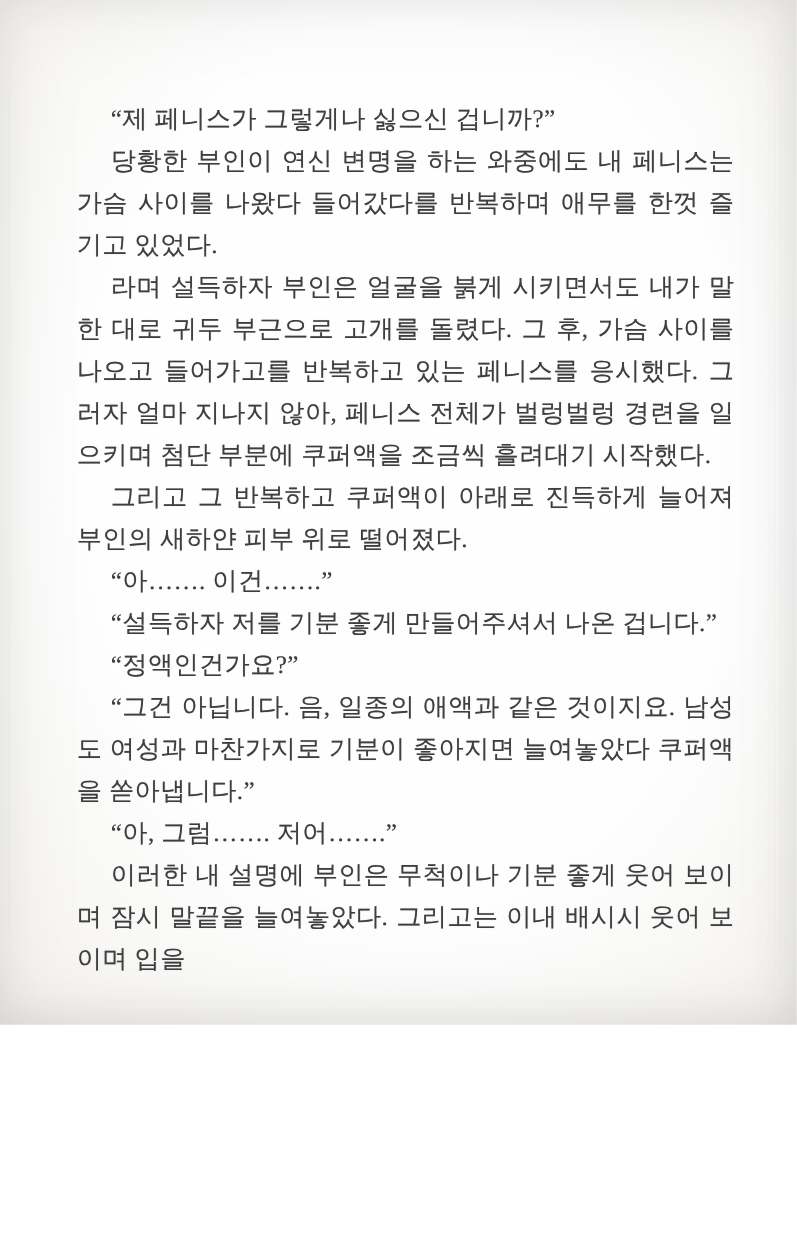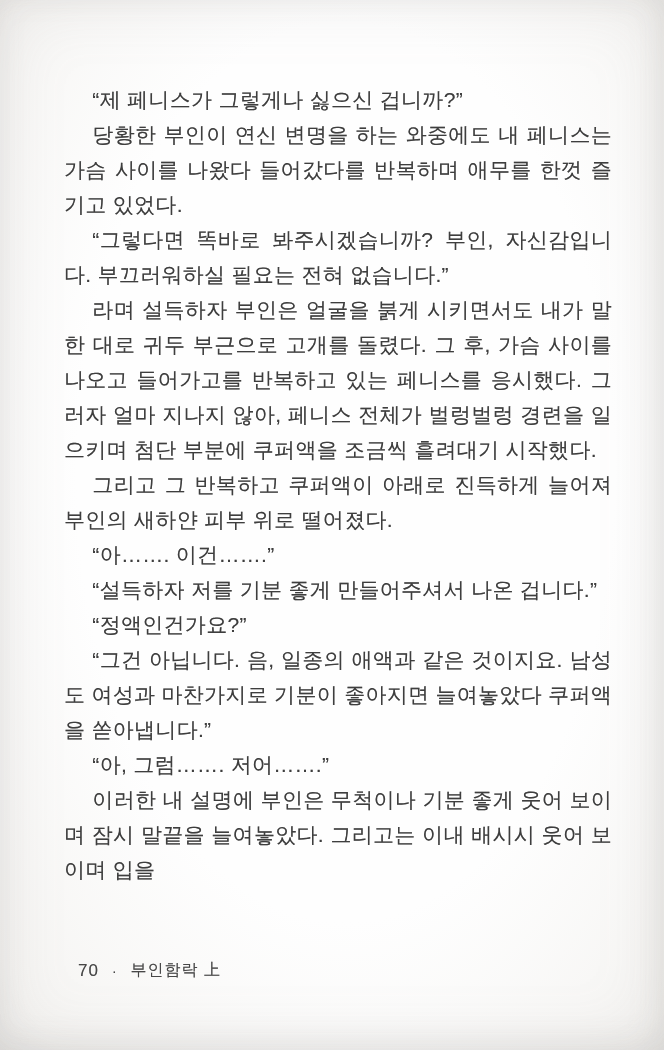--- a/index.html
+++ b/index.html
@@ -3,29 +3,29 @@
   <meta charset="utf-8">
   <style>
     html, body {
       margin: 0;
       padding: 0;
       background: #ffffff;
     }
     .page {
       position: relative;
       width: 664px;
-      height: 1050px;
+      height: 854px;
       overflow: hidden;
       background:
         radial-gradient(ellipse at 52% 45%, #fefefe 55%, #f5f4f2 92%, #efeeec 100%);
       box-shadow:
         inset 0 0 70px rgba(140, 138, 132, 0.14),
         inset 0 -10px 30px rgba(120, 118, 112, 0.08),
         inset -12px 0 30px rgba(130, 128, 122, 0.06);
-      font-family: Liberation Sans, sans-serif;
+      font-family: Liberation Serif, serif;
       color: #3e3e3e;
     }
     .text-block {
       position: absolute;
       left: 64px;
       top: 82px;
       width: 548px;
       font-size: 21px;
       line-height: 35px;
       text-align: justify;
@@ -58,21 +58,20 @@
       line-height: 1;
     }
   </style>
 </head>
 <body>
 
 <div class="page">
   <div class="text-block">
     <p>“제 페니스가 그렇게나 싫으신 겁니까?”</p>
     <p>당황한 부인이 연신 변명을 하는 와중에도 내 페니스는 가슴 사이를 나왔다 들어갔다를 반복하며 애무를 한껏 즐기고 있었다.</p>
-    <p>“그렇다면 똑바로 봐주시겠습니까? 부인, 자신감입니다. 부끄러워하실 필요는 전혀 없습니다.”</p>
     <p>라며 설득하자 부인은 얼굴을 붉게 시키면서도 내가 말한 대로 귀두 부근으로 고개를 돌렸다. 그 후, 가슴 사이를 나오고 들어가고를 반복하고 있는 페니스를 응시했다. 그러자 얼마 지나지 않아, 페니스 전체가 벌렁벌렁 경련을 일으키며 첨단 부분에 쿠퍼액을 조금씩 흘려대기 시작했다.</p>
     <p>그리고 그 반복하고 쿠퍼액이 아래로 진득하게 늘어져 부인의 새하얀 피부 위로 떨어졌다.</p>
     <p>“아……. 이건…….”</p>
     <p>“설득하자 저를 기분 좋게 만들어주셔서 나온 겁니다.”</p>
     <p>“정액인건가요?”</p>
     <p>“그건 아닙니다. 음, 일종의 애액과 같은 것이지요. 남성도 여성과 마찬가지로 기분이 좋아지면 늘여놓았다 쿠퍼액을 쏟아냅니다.”</p>
     <p>“아, 그럼……. 저어…….”</p>
     <p>이러한 내 설명에 부인은 무척이나 기분 좋게 웃어 보이며 잠시 말끝을 늘여놓았다. 그리고는 이내 배시시 웃어 보이며 입을</p>
   </div>
 

